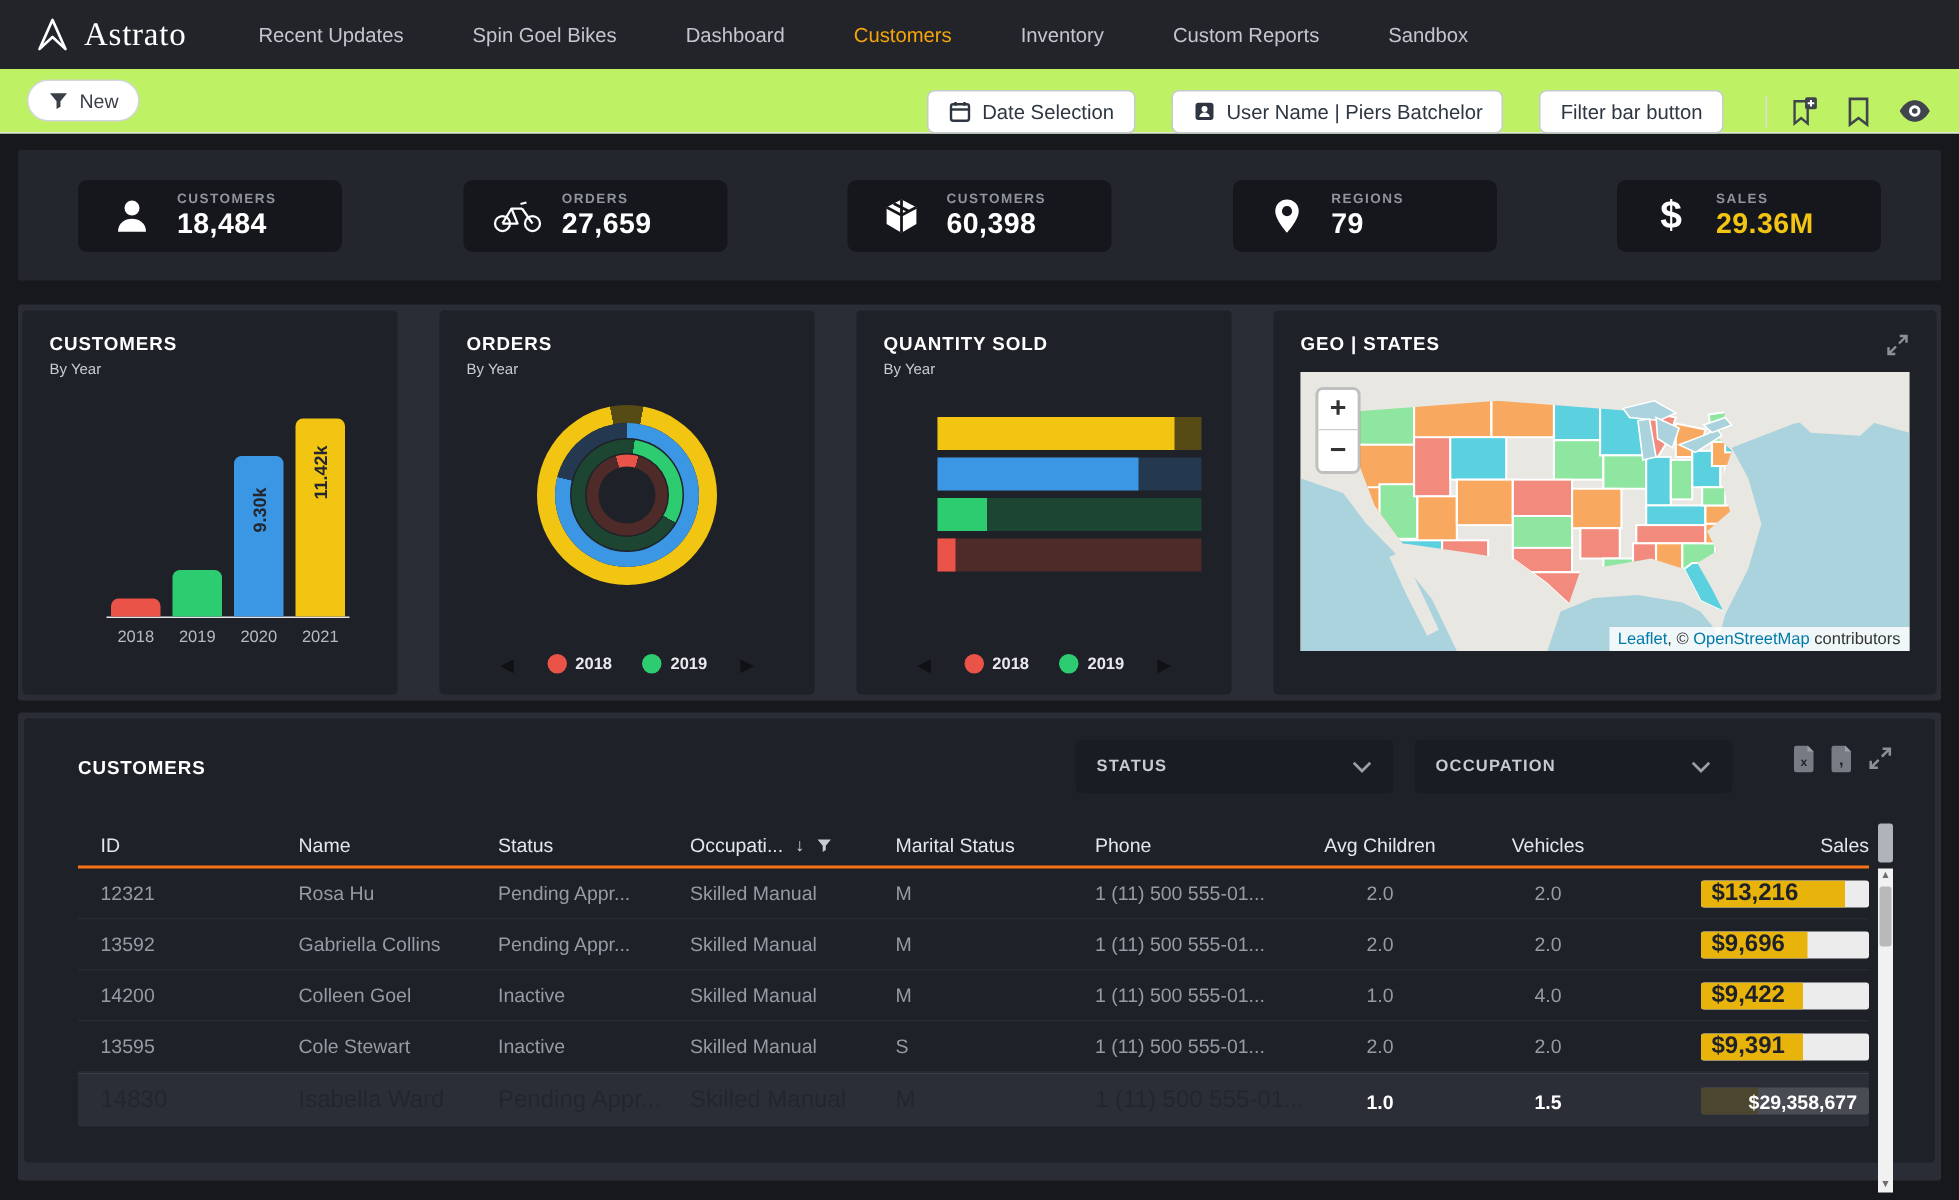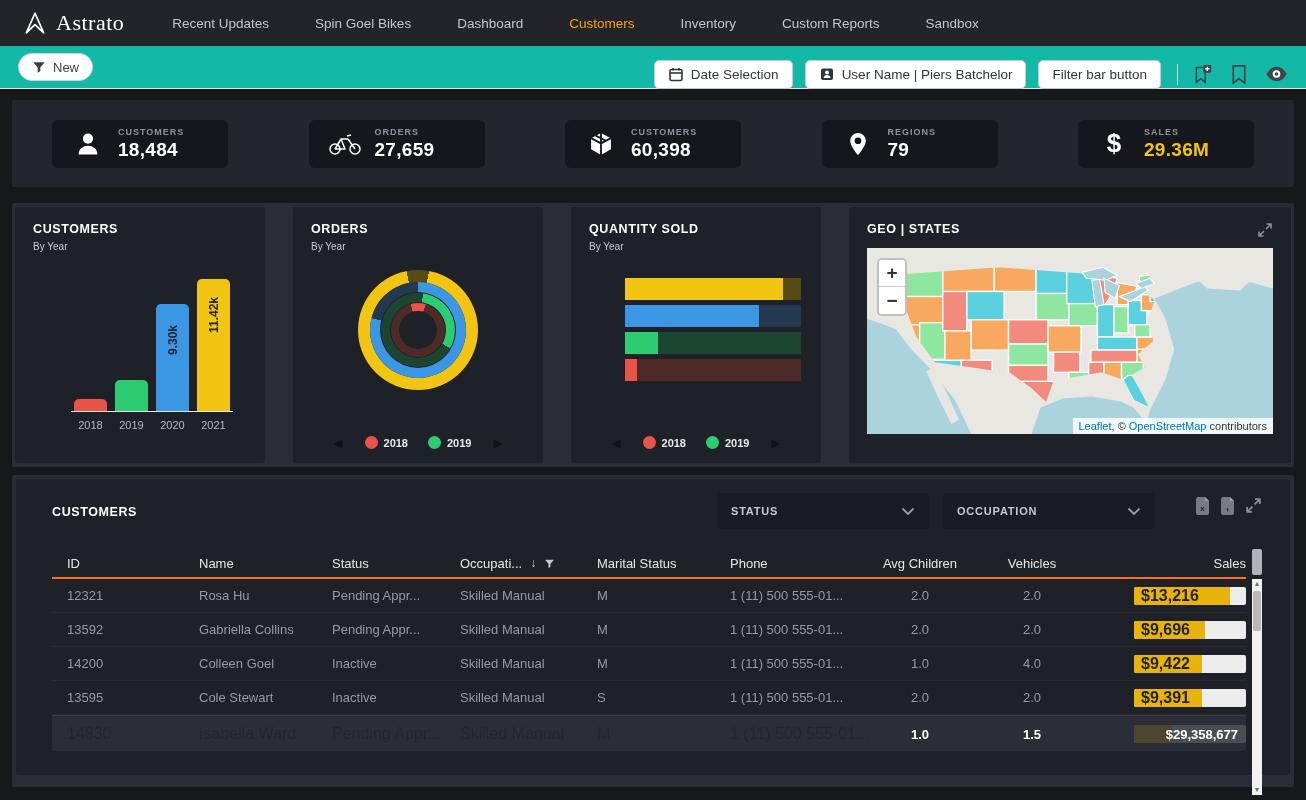--- a/index.html
+++ b/index.html
@@ -8,23 +8,23 @@
 
   
   .topnav { height:46px; background:#22242a; display:flex; align-items:center; padding:0 22px; }
   .brand { display:flex; align-items:center; gap:8px; margin-right:48px; }
   .brand-name { color:#fff; font-family:"Liberation Serif", serif; font-size:22px; letter-spacing:.5px; }
   .nav-items { display:flex; align-items:center; gap:46px; }
   .nav-item { color:#c3c6cc; font-size:13.5px; cursor:pointer; }
   .nav-item.active { color:#f5a40a; }
 
   
-  .toolbar { height:43px; background:#14b8a6; border-bottom:1px solid #e2e4e8; display:flex; align-items:center; padding:0 18px; }
+  .toolbar { height:43px; background:#bef264; border-bottom:1px solid #e2e4e8; display:flex; align-items:center; padding:0 18px; }
   .pill { display:flex; align-items:center; gap:7px; border:1px solid #d2d5da; border-radius:15px; height:28px; padding:0 13px; color:#3a3f47; font-size:13px; background:#fff; }
-  .toolbar-right { margin-left:auto; display:flex; align-items:center; gap:12px;margin-top:14px; }
+  .toolbar-right { margin-left:auto; display:flex; align-items:center; gap:24px;margin-top:14px; }
   .tb-btn { display:flex; align-items:center; gap:7px; border:1px solid #c6cad1; border-radius:5px; height:29px; padding:0 13px; color:#2e3642; font-size:13.5px; background:#fff; }
   .tb-icons { display:flex; align-items:center; gap:16px; padding-left:14px; border-left:1px solid #dcdfe3; margin-left:4px; }
   .tb-icons svg { display:block; }
 
   
   .main { padding:11px 12px 0 12px; }
   .band { border-radius:2px; }
   .kpi-band { background:#23262d; height:87px; display:flex; align-items:center; justify-content:space-between; padding:0 40px; margin-bottom:16px; }
   .kpi-card { width:176px; height:48px; background:#15171d; border-radius:6px; display:flex; align-items:center; padding:0 10px 0 16px; }
   .kpi-icon { width:40px; display:flex; justify-content:center; margin-right:10px; }

